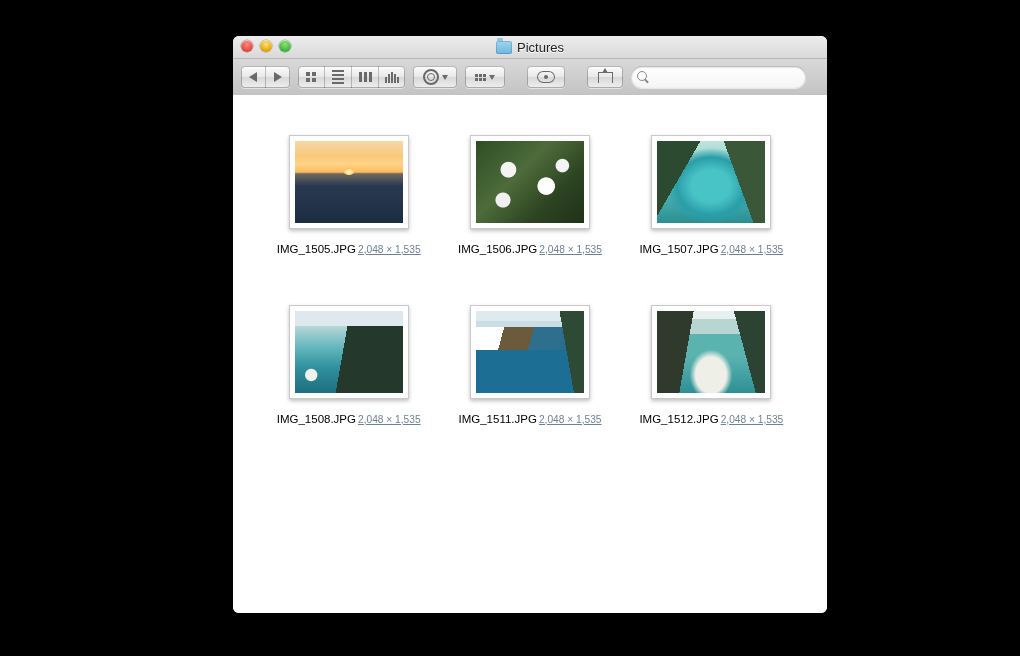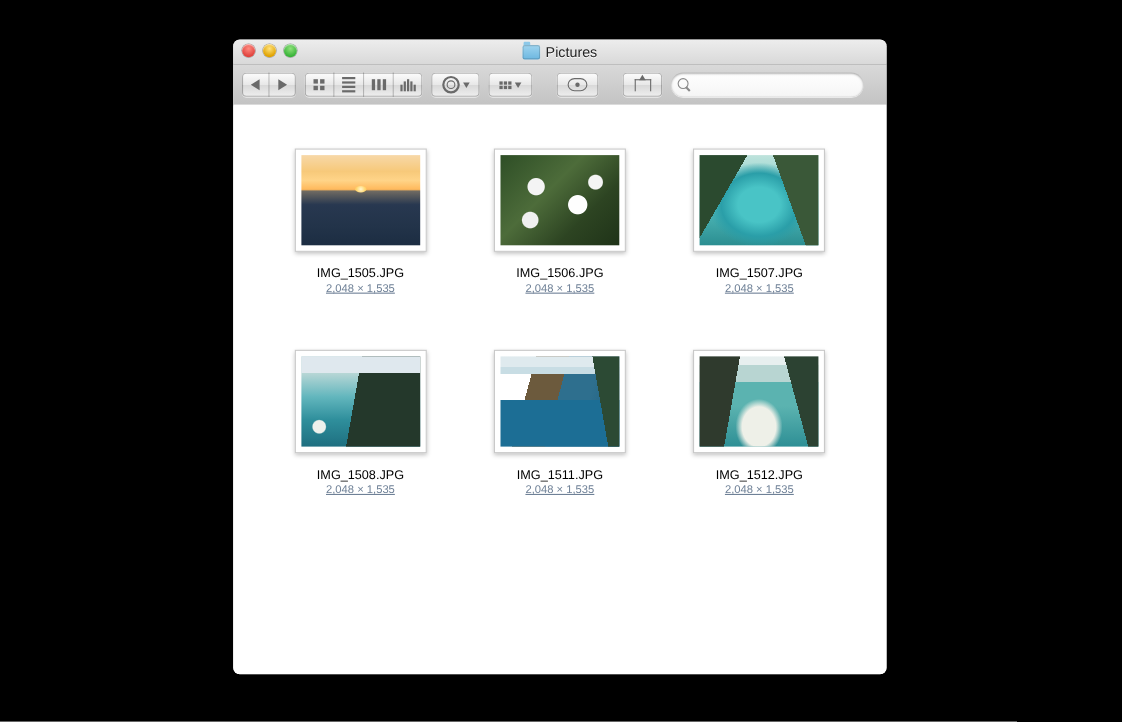--- a/index.html
+++ b/index.html
@@ -10,21 +10,21 @@
     color:#000;
     width:1020px;
     height:656px;
     position:relative;
     overflow:hidden;
   }
 
   
   .window{
     position:absolute;
-    left:212px;
+    left:233px;
     top:36px;
     width:594px;
     height:577px;
     border-radius:6px;
     box-shadow:0 10px 30px rgba(0,0,0,.6),0 0 0 1px rgba(0,0,0,.35);
     overflow:hidden;
     background:#fff;
   }
   .titlebar{
     height:22px;
@@ -139,21 +139,21 @@
     padding:40px 40px 30px 40px;
   }
   .item{display:flex;flex-direction:column;align-items:center;gap:14px;cursor:default;}
   .thumb-wrap{
     padding:5px;background:#fff;border:1px solid #c9c9c9;
     box-shadow:0 2px 4px rgba(0,0,0,.25);
     width:108px;height:82px;
     box-sizing:content-box;
   }
   .thumb{width:108px;height:82px;}
-  .caption{display:flex;flex-direction:column;align-items:center;gap:2px;}
+  .caption{display:flex;flex-direction:row;align-items:center;gap:2px;}
   .caption .fname{color:#000;font-size:11.5px;}
   .caption .dims{color:#6f8197;font-size:10.2px;text-decoration:underline;}
 
   
   .thumb.sunset{background:
     linear-gradient(to bottom,
       #f7d8a8 0%, #f7c97a 18%, #ffd488 28%, #ffb95c 38%,
       #6f6a62 40%, #283850 55%, #223349 80%, #1c2d42 100%);
     position:relative;}
   .thumb.sunset::after{content:"";position:absolute;left:50%;top:34%;width:10px;height:6px;background:radial-gradient(circle,#fff7d0,#ffd46a 70%);border-radius:50%;transform:translateX(-50%);}

